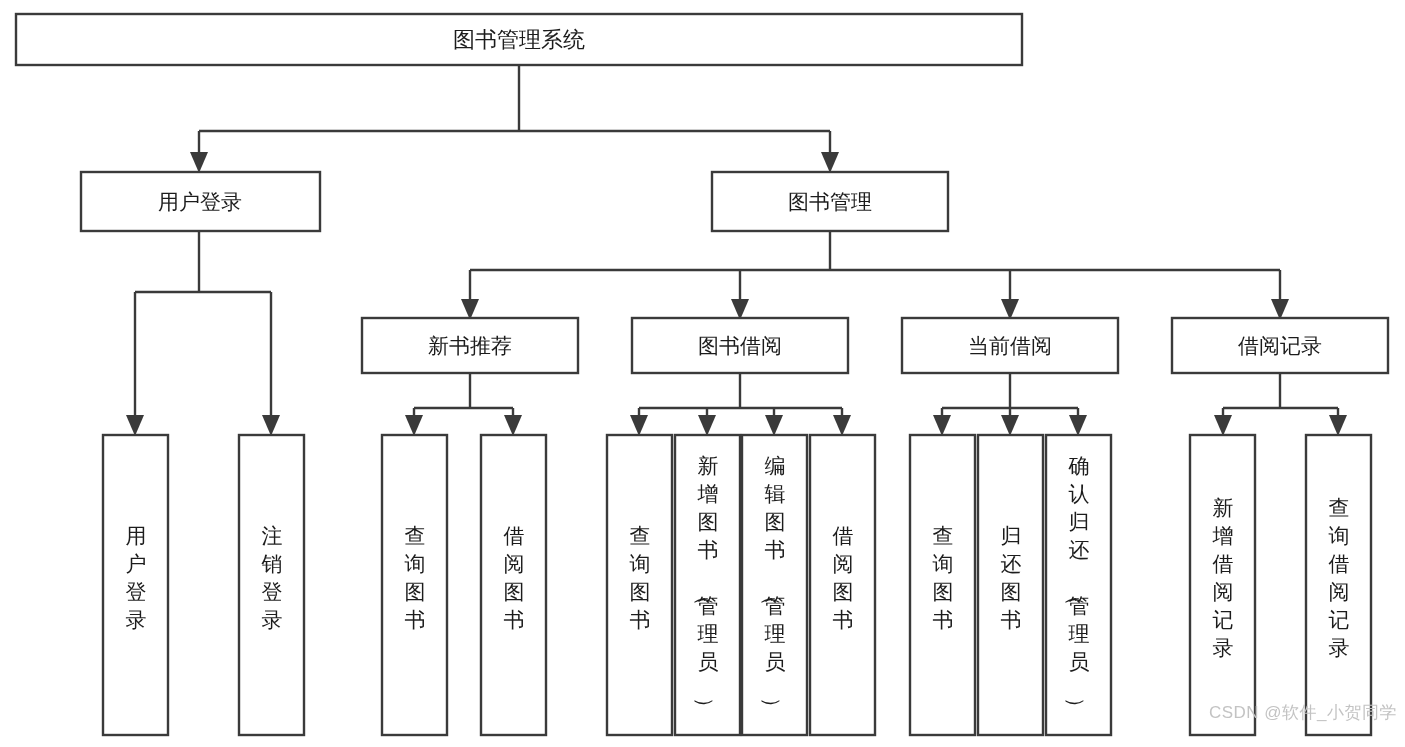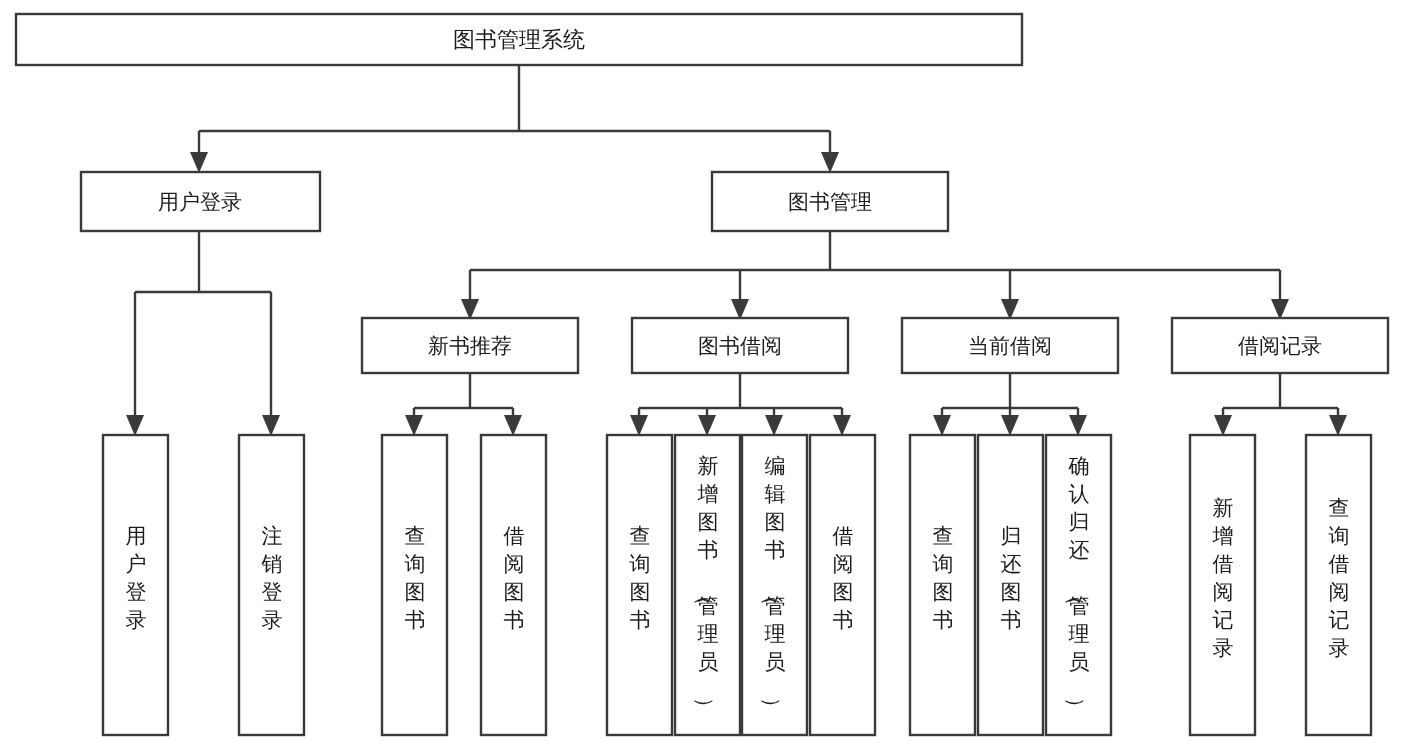--- a/index.html
+++ b/index.html
@@ -227,13 +227,14 @@
         <rect class="node-box" x="1190" y="435" width="65" height="300"></rect>
         <text class="leaf-label" x="1223" y="515"><tspan x="1223" dy="0">新</tspan><tspan x="1223" dy="28">增</tspan><tspan x="1223" dy="28">借</tspan><tspan x="1223" dy="28">阅</tspan><tspan x="1223" dy="28">记</tspan><tspan x="1223" dy="28">录</tspan></text>
       </g>
       <g>
         <rect class="node-box" x="1306" y="435" width="65" height="300"></rect>
         <text class="leaf-label" x="1339" y="515"><tspan x="1339" dy="0">查</tspan><tspan x="1339" dy="28">询</tspan><tspan x="1339" dy="28">借</tspan><tspan x="1339" dy="28">阅</tspan><tspan x="1339" dy="28">记</tspan><tspan x="1339" dy="28">录</tspan></text>
       </g>
     </g>
   </svg>
 
+  <div class="watermark">CSDN @软件_小贺同学</div>
 </div>
 
 </body></html>

